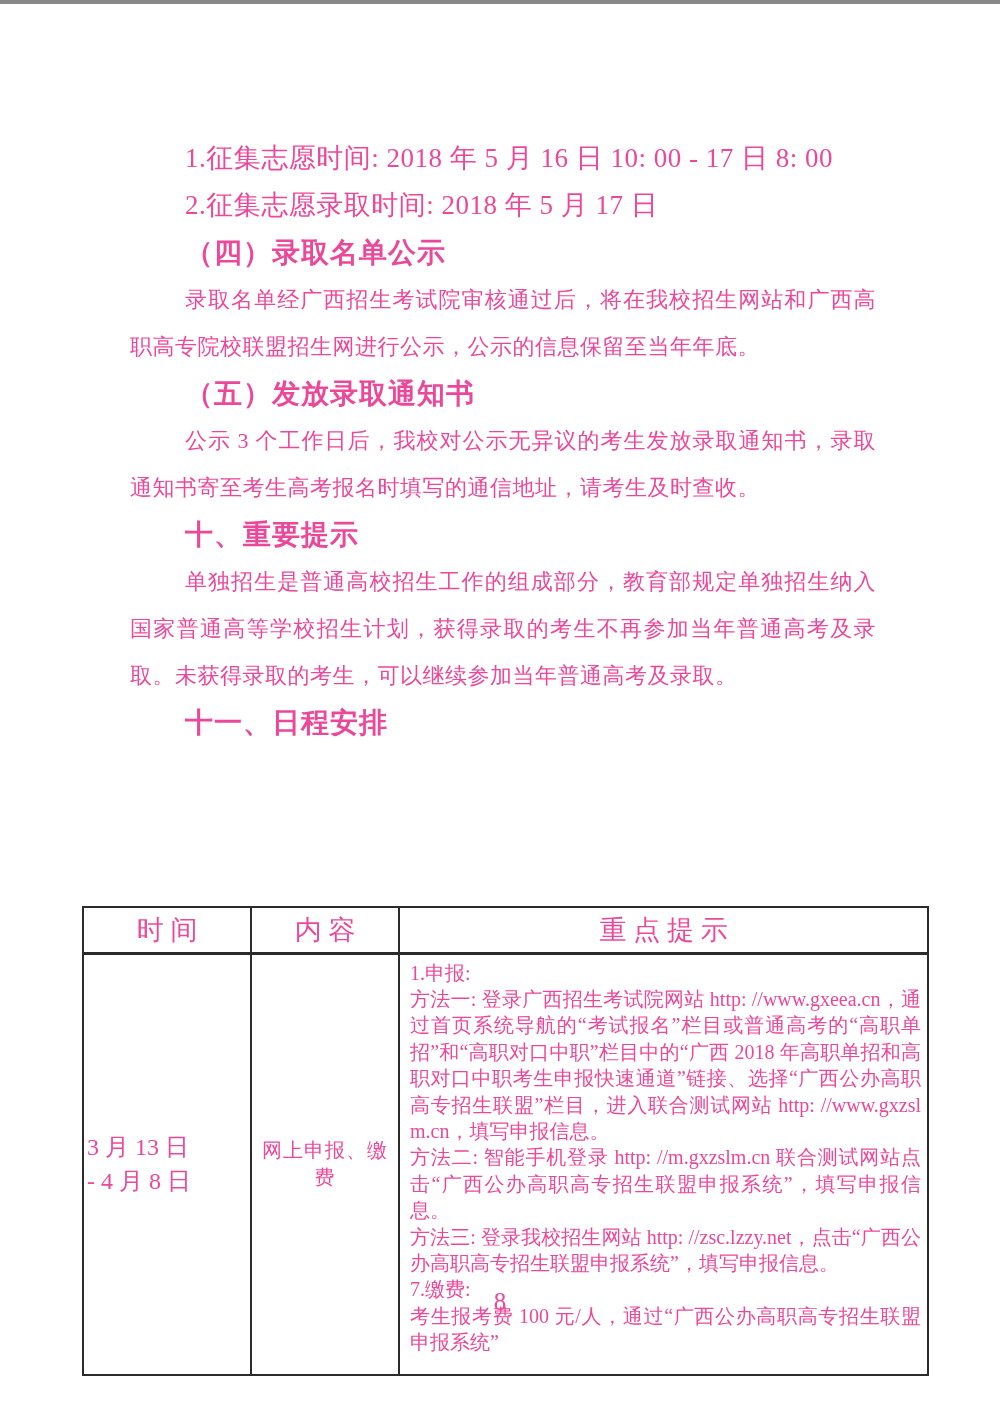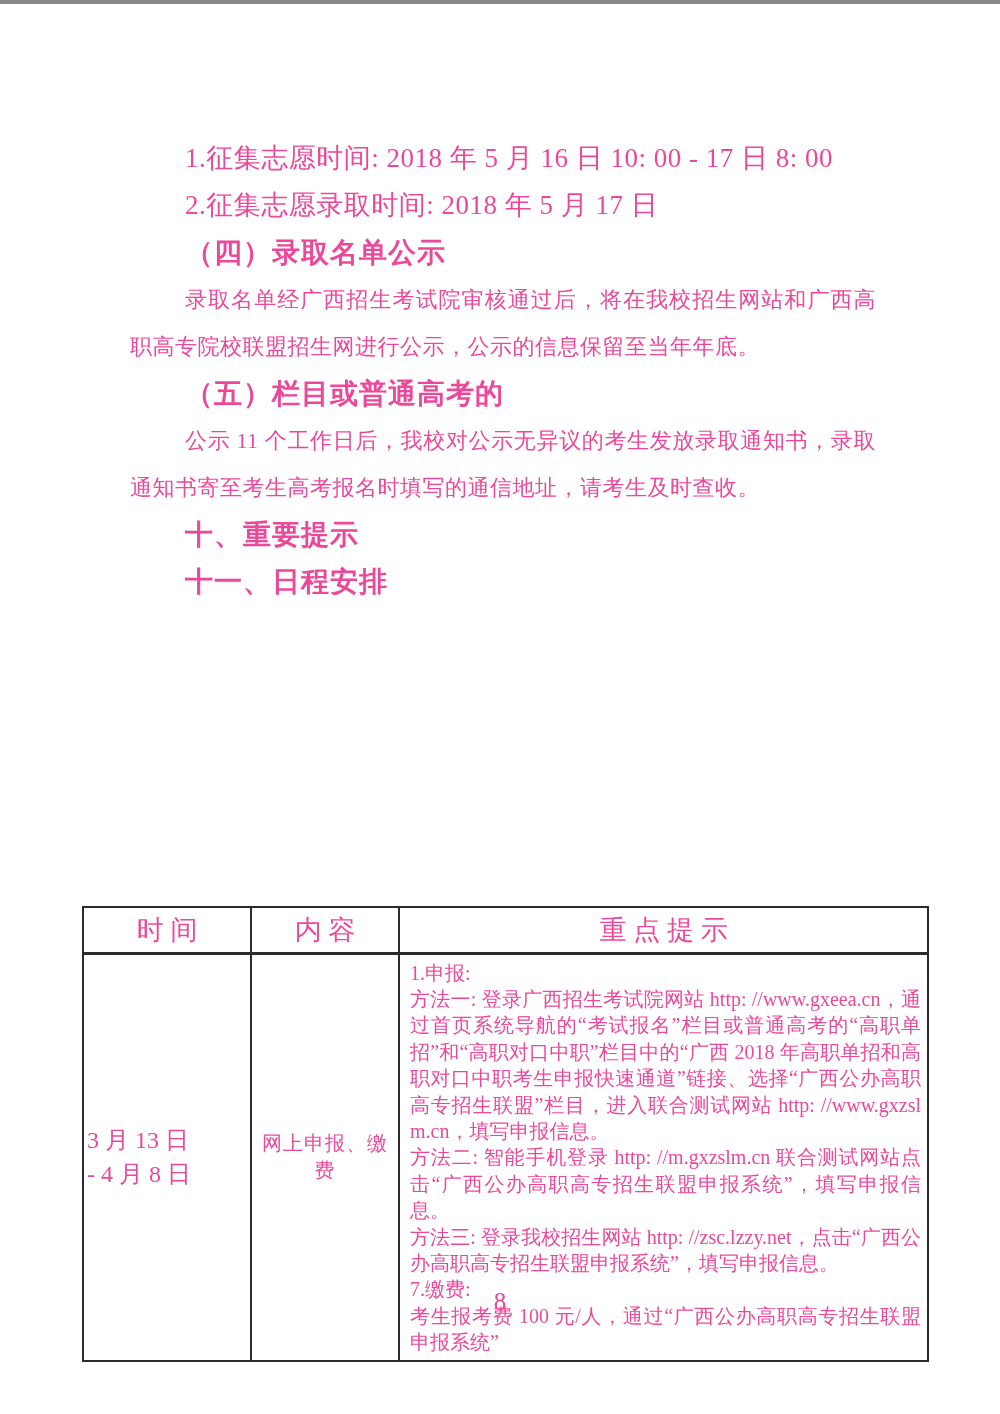--- a/index.html
+++ b/index.html
@@ -77,21 +77,21 @@
     line-height: 34px;
   }
   td.cell-content {
     vertical-align: middle;
     text-align: center;
     font-size: 20px;
     letter-spacing: 1px;
   }
   td.cell-notes {
     vertical-align: top;
-    padding: 5px 6px 4px 10px;
+    padding: 5px 6px 18px 10px;
     overflow: hidden;
   }
   .note-para {
     margin: 0;
     font-size: 20px;
     line-height: 26.4px;
     text-align: justify;
     word-break: break-all;
   }
   .page-number {
@@ -108,24 +108,25 @@
 
 <div class="page">
 
   <div class="doc-body">
     <p class="doc-line">1.征集志愿时间: 2018 年 5 月 16 日 10: 00 - 17 日 8: 00</p>
     <p class="doc-line">2.征集志愿录取时间: 2018 年 5 月 17 日</p>
 
     <h3 class="doc-heading">（四）录取名单公示</h3>
     <p class="doc-para">录取名单经广西招生考试院审核通过后，将在我校招生网站和广西高职高专院校联盟招生网进行公示，公示的信息保留至当年年底。</p>
 
-    <h3 class="doc-heading">（五）栏目或普通高考的</h3>
-    <p class="doc-para">公示 11 个工作日后，我校对公示无异议的考生发放录取通知书，录取通知书寄至考生高考报名时填写的通信地址，请考生及时查收。</p>
+    <h3 class="doc-heading">（五）发放录取通知书</h3>
+    <p class="doc-para">公示 3 个工作日后，我校对公示无异议的考生发放录取通知书，录取通知书寄至考生高考报名时填写的通信地址，请考生及时查收。</p>
 
     <h3 class="doc-heading">十、重要提示</h3>
+    <p class="doc-para">单独招生是普通高校招生工作的组成部分，教育部规定单独招生纳入国家普通高等学校招生计划，获得录取的考生不再参加当年普通高考及录取。未获得录取的考生，可以继续参加当年普通高考及录取。</p>
 
     <h3 class="doc-heading">十一、日程安排</h3>
   </div>
 
   <table class="schedule-table">
     <colgroup>
       <col class="col-time">
       <col class="col-content">
       <col class="col-notes">
     </colgroup>

